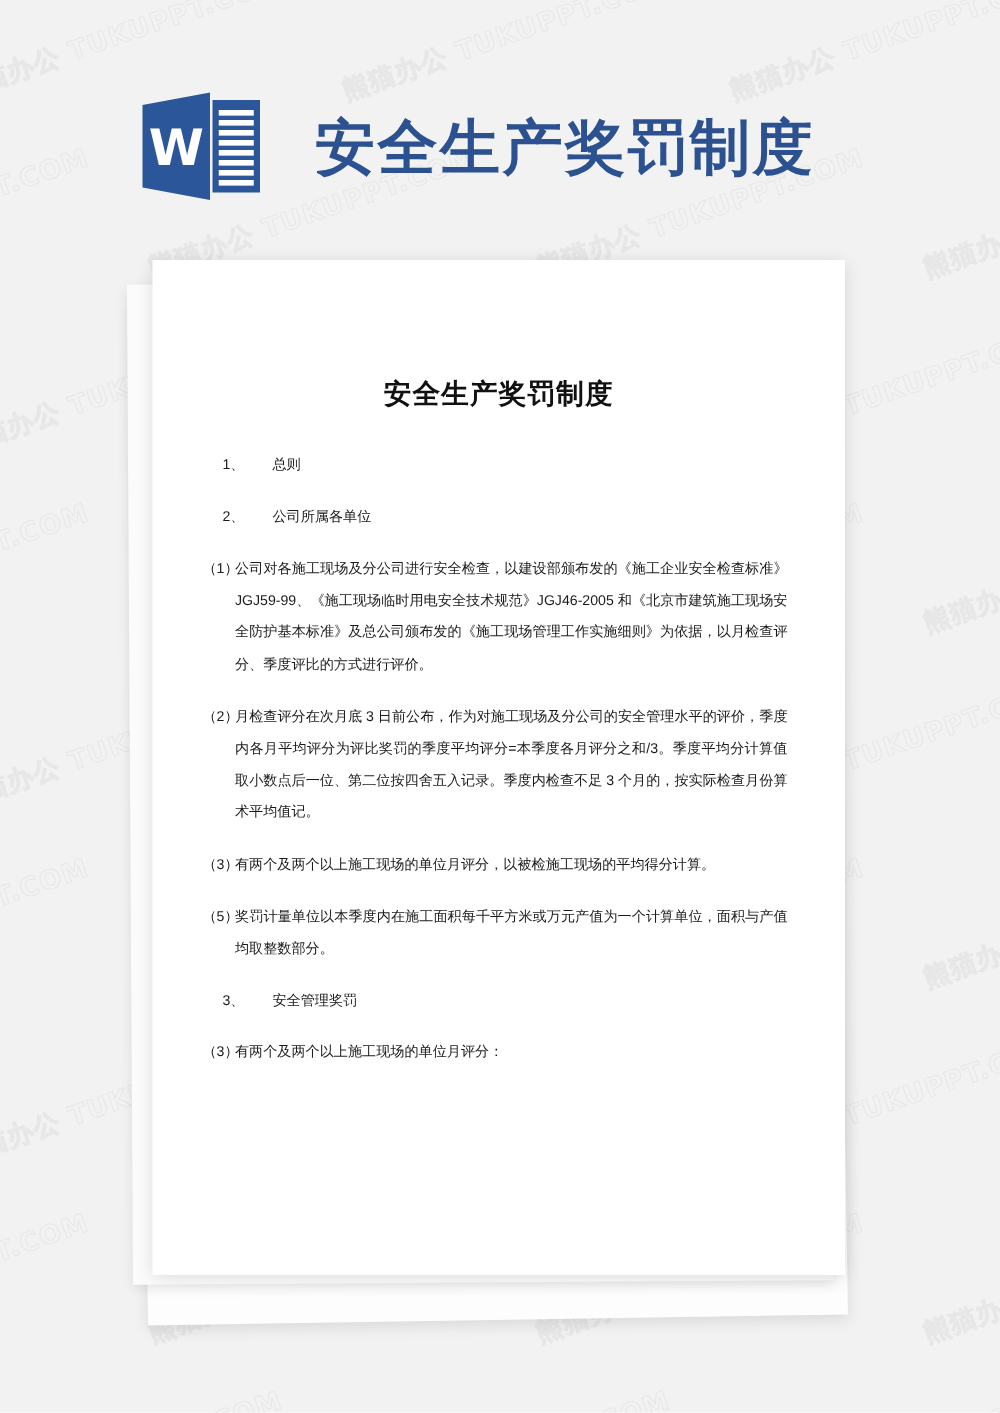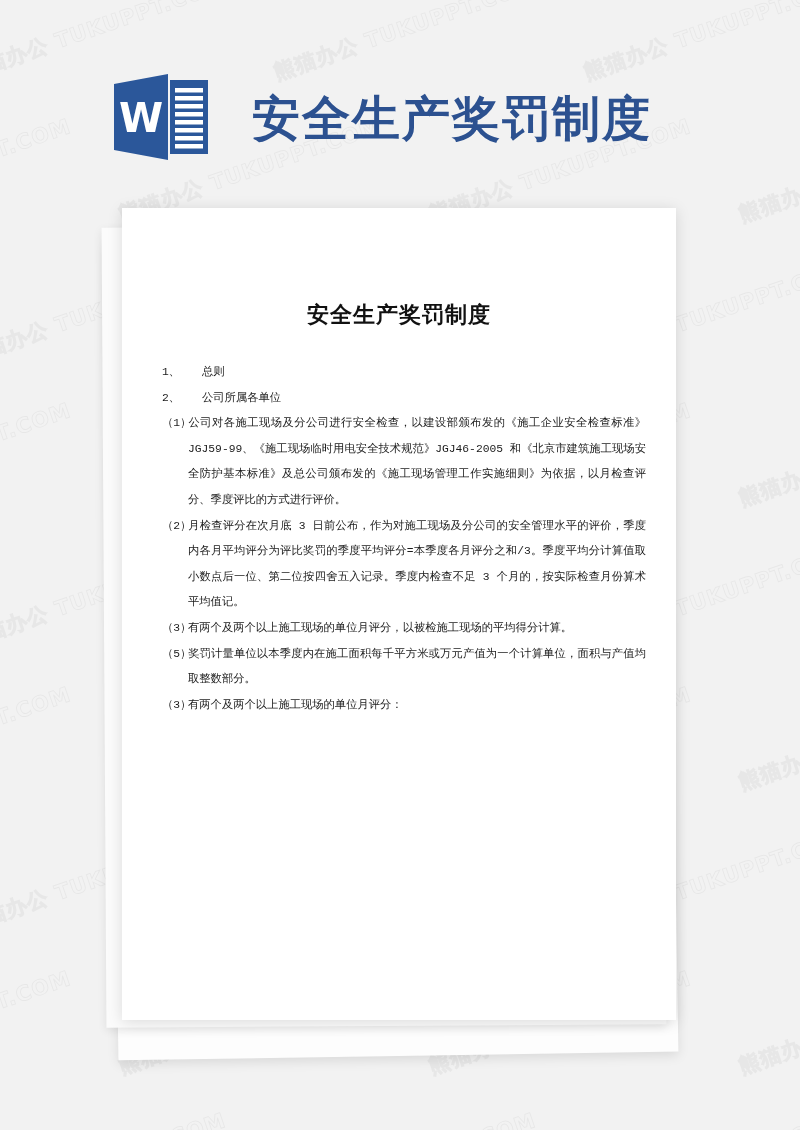--- a/index.html
+++ b/index.html
@@ -125,26 +125,26 @@
     font-size: 22px;
     font-weight: bold;
     color: #111111;
     letter-spacing: 1px;
   }
   #doc-body {
     margin-top: 30px;
     padding: 0 30px 0 28px;
   }
   .blk {
-    font-family: Liberation Mono, monospace;
+    font-family: Liberation Sans, sans-serif;
     font-size: 11.3px;
     line-height: 25.6px;
     color: #1b1b1b;
     text-align: justify;
-    margin: 0;
+    margin: 16px;
   }
   .lv1 {
     padding-left: 12px;
     text-indent: 0;
   }
   .lv1 .num {
     display: inline-block;
     width: 40px;
   }
   .lv2 {
@@ -206,20 +206,21 @@
   <div id="sheet-main">
     <div id="doc-content">
       <h1 id="doc-title">安全生产奖罚制度</h1>
       <div id="doc-body">
           <p class="blk lv1"><span class="num">1、</span><span>总则</span></p>
           <p class="blk lv1"><span class="num">2、</span><span>公司所属各单位</span></p>
           <p class="blk lv2"><span class="num">（1）</span><span>公司对各施工现场及分公司进行安全检查，以建设部颁布发的《施工企业安全检查标准》JGJ59-99、《施工现场临时用电安全技术规范》JGJ46-2005 和《北京市建筑施工现场安全防护基本标准》及总公司颁布发的《施工现场管理工作实施细则》为依据，以月检查评分、季度评比的方式进行评价。</span></p>
           <p class="blk lv2"><span class="num">（2）</span><span>月检查评分在次月底 3 日前公布，作为对施工现场及分公司的安全管理水平的评价，季度内各月平均评分为评比奖罚的季度平均评分=本季度各月评分之和/3。季度平均分计算值取小数点后一位、第二位按四舍五入记录。季度内检查不足 3 个月的，按实际检查月份算术平均值记。</span></p>
           <p class="blk lv2"><span class="num">（3）</span><span>有两个及两个以上施工现场的单位月评分，以被检施工现场的平均得分计算。</span></p>
           <p class="blk lv2"><span class="num">（5）</span><span>奖罚计量单位以本季度内在施工面积每千平方米或万元产值为一个计算单位，面积与产值均取整数部分。</span></p>
+          <p class="blk lv1"><span class="num">3、</span><span>安全管理奖罚</span></p>
           <p class="blk lv2"><span class="num">（3）</span><span>有两个及两个以上施工现场的单位月评分：</span></p>
         </div>
     </div>
   </div>
 </div>
 
 <div id="header">
   <div id="word-icon">
     <svg width="100" height="92" viewBox="0 0 100 92" xmlns="http://www.w3.org/2000/svg" aria-hidden="true">
 

